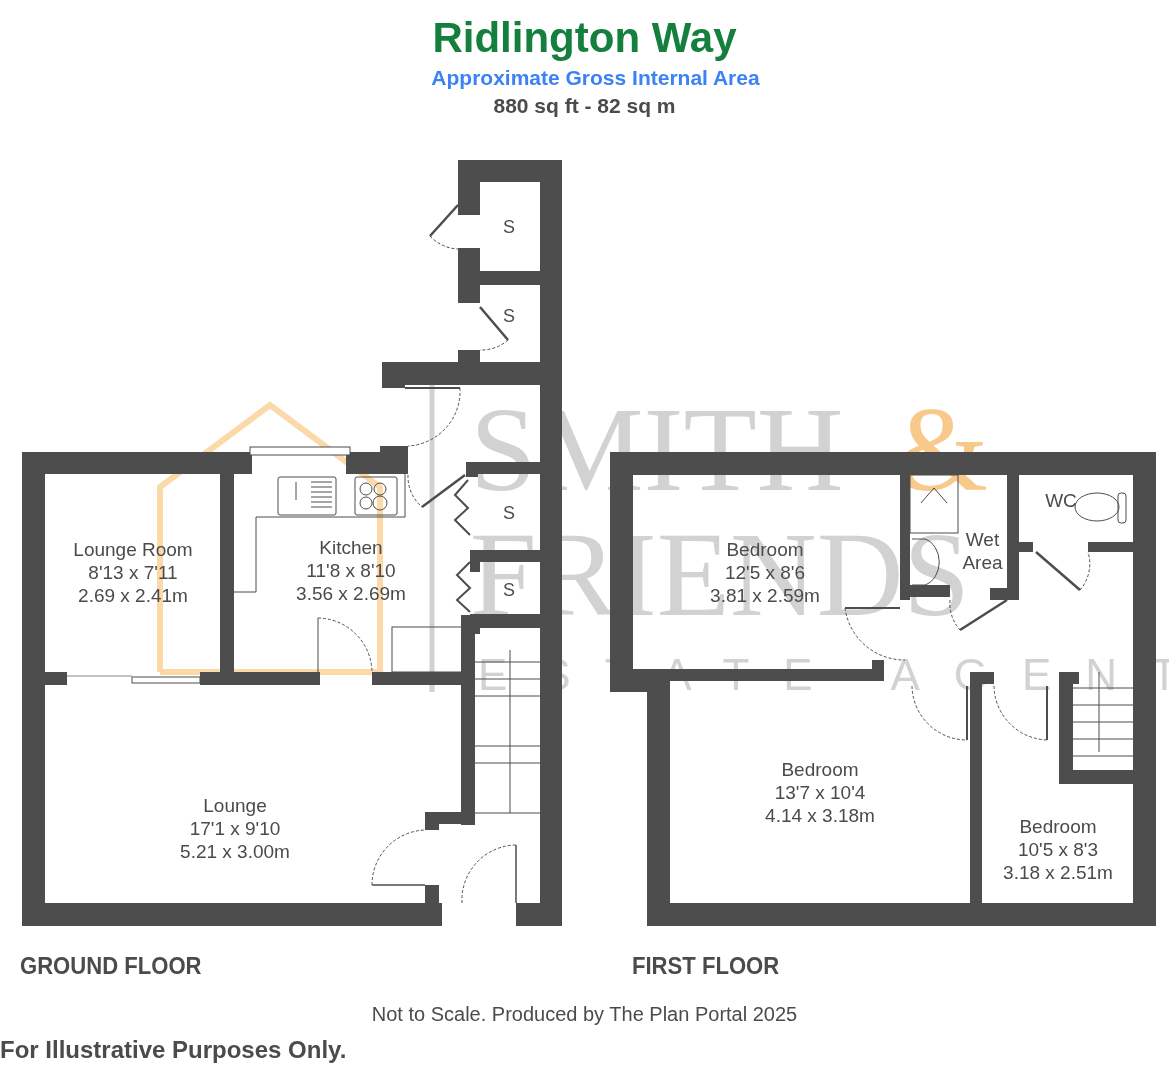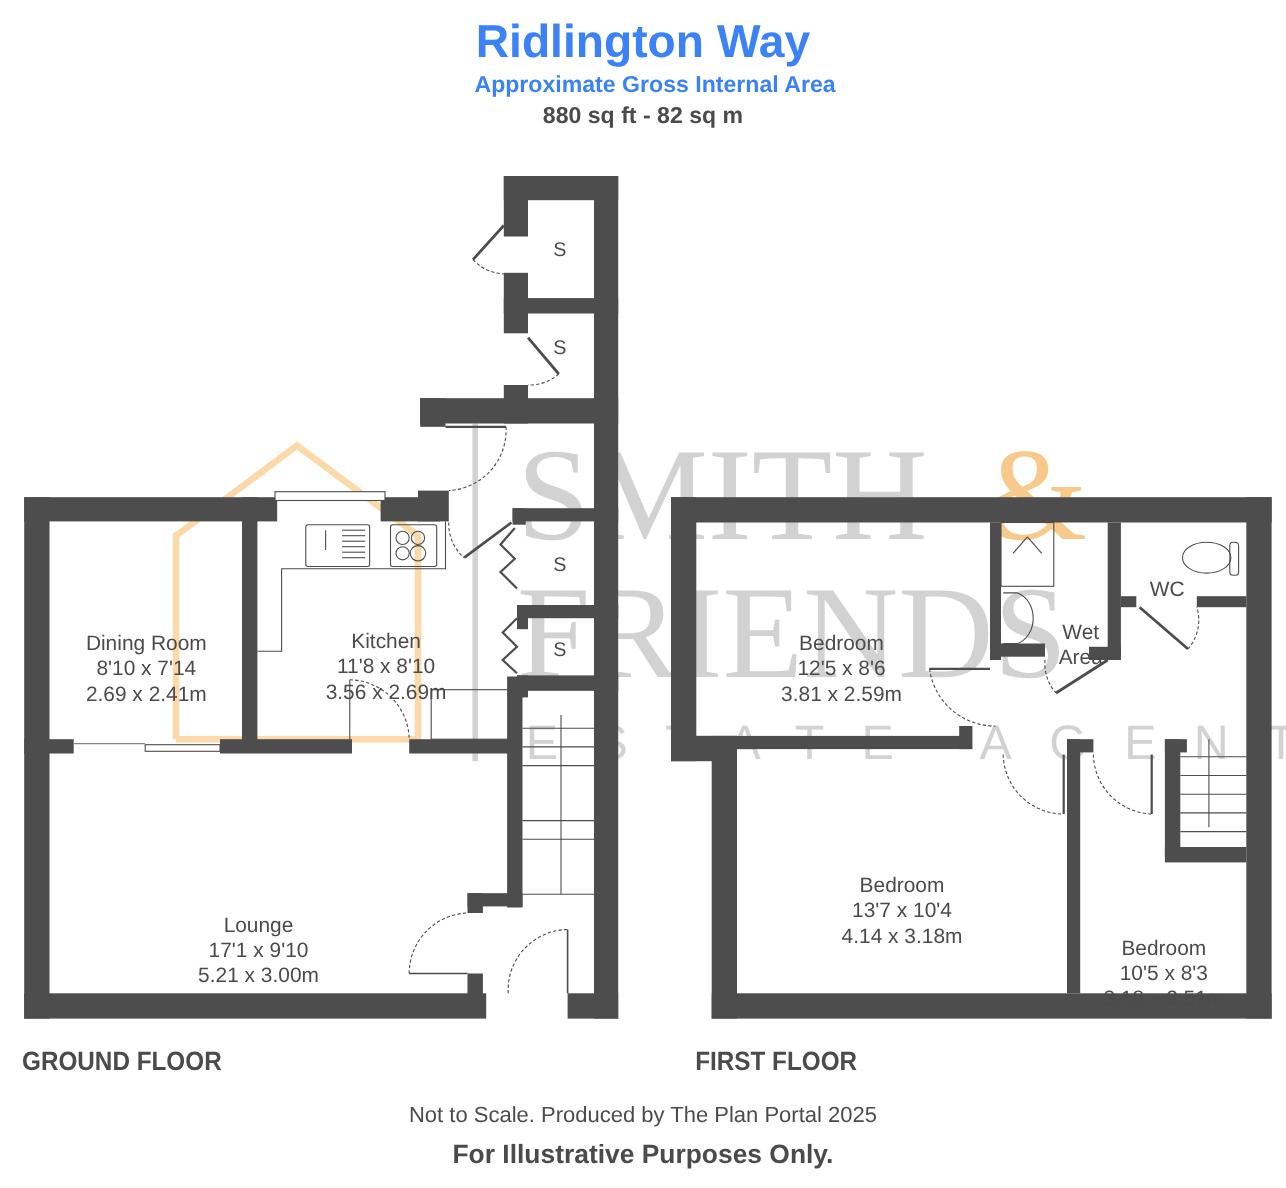--- a/index.html
+++ b/index.html
@@ -1,28 +1,28 @@
 <!DOCTYPE html>
 <html><head>
 <meta charset="utf-8">
 <style>
   html, body { margin: 0; padding: 0; background: #ffffff; }
   body { width: 1169px; height: 1080px; position: relative; overflow: hidden; font-family: "Liberation Sans", sans-serif; color: #4d4d4d; }
   .abs { position: absolute; }
   .title { left: 0; width: 1169px; text-align: center; }
-  #t-main { top: 14px; font-size: 42px; font-weight: bold; color: #3b82f6; letter-spacing: 0px; }
+  #t-main { top: 14px; font-size: 42px; font-weight: bold; color: #15803d; letter-spacing: 0px; }
   #t-sub { top: 66px; font-size: 21px; font-weight: bold; color: #3b82f6; margin-left: 11px; }
   #t-area { top: 94px; font-size: 21px; font-weight: bold; color: #4b4b4b; }
   .floor-label { font-size: 24px; font-weight: bold; color: #4b4b4b; top: 952px; transform: scaleX(0.92); transform-origin: left; }
   #gf-label { left: 20px; }
   #ff-label { left: 632px; }
   #footer1 { top: 1003px; left: 0; width: 1169px; text-align: center; font-size: 20px; color: #4b4b4b; }
-  #footer2 { top: 1036px; left: 0; width: 1169px; text-align: center; font-size: 24px; font-weight: bold; color: #4b4b4b; }
+  #footer2 { top: 1036px; left: 0; width: 1169px; text-align: left; font-size: 24px; font-weight: bold; color: #4b4b4b; }
   svg.plan { position: absolute; left: 0; top: 0; }
-  .room-label { position: absolute; text-align: center; font-size: 19px; line-height: 23px; color: #4b4b4b; white-space: nowrap; margin-top: 36px; }
+  .room-label { position: absolute; text-align: center; font-size: 19px; line-height: 23px; color: #4b4b4b; white-space: nowrap; }
   .room-label span { display: block; }
   .s-label { position: absolute; font-size: 18px; color: #4b4b4b; }
 </style>
 </head>
 <body>
 
 <div class="abs title" id="t-main">Ridlington Way</div>
 <div class="abs title" id="t-sub">Approximate Gross Internal Area</div>
 <div class="abs title" id="t-area">880 sq ft - 82 sq m</div>
 
@@ -179,22 +179,22 @@
       <line x1="1099" y1="672" x2="1099" y2="752"></line>
   </g>
 </svg>
 
 <div class="s-label" style="left:503px;top:217px;">S</div>
 <div class="s-label" style="left:503px;top:306px;">S</div>
 <div class="s-label" style="left:503px;top:503px;">S</div>
 <div class="s-label" style="left:503px;top:580px;">S</div>
 
 <div class="room-label" style="left:58px;top:538px;width:150px;">
-  <span>Dining Room</span>
-  <span>8'10 x 7'14</span>
+  <span>Lounge Room</span>
+  <span>8'13 x 7'11</span>
   <span>2.69 x 2.41m</span>
 </div>
 <div class="room-label" style="left:276px;top:536px;width:150px;">
   <span>Kitchen</span>
   <span>11'8 x 8'10</span>
   <span>3.56 x 2.69m</span>
 </div>
 <div class="room-label" style="left:160px;top:794px;width:150px;">
   <span>Lounge</span>
   <span>17'1 x 9'10</span>

